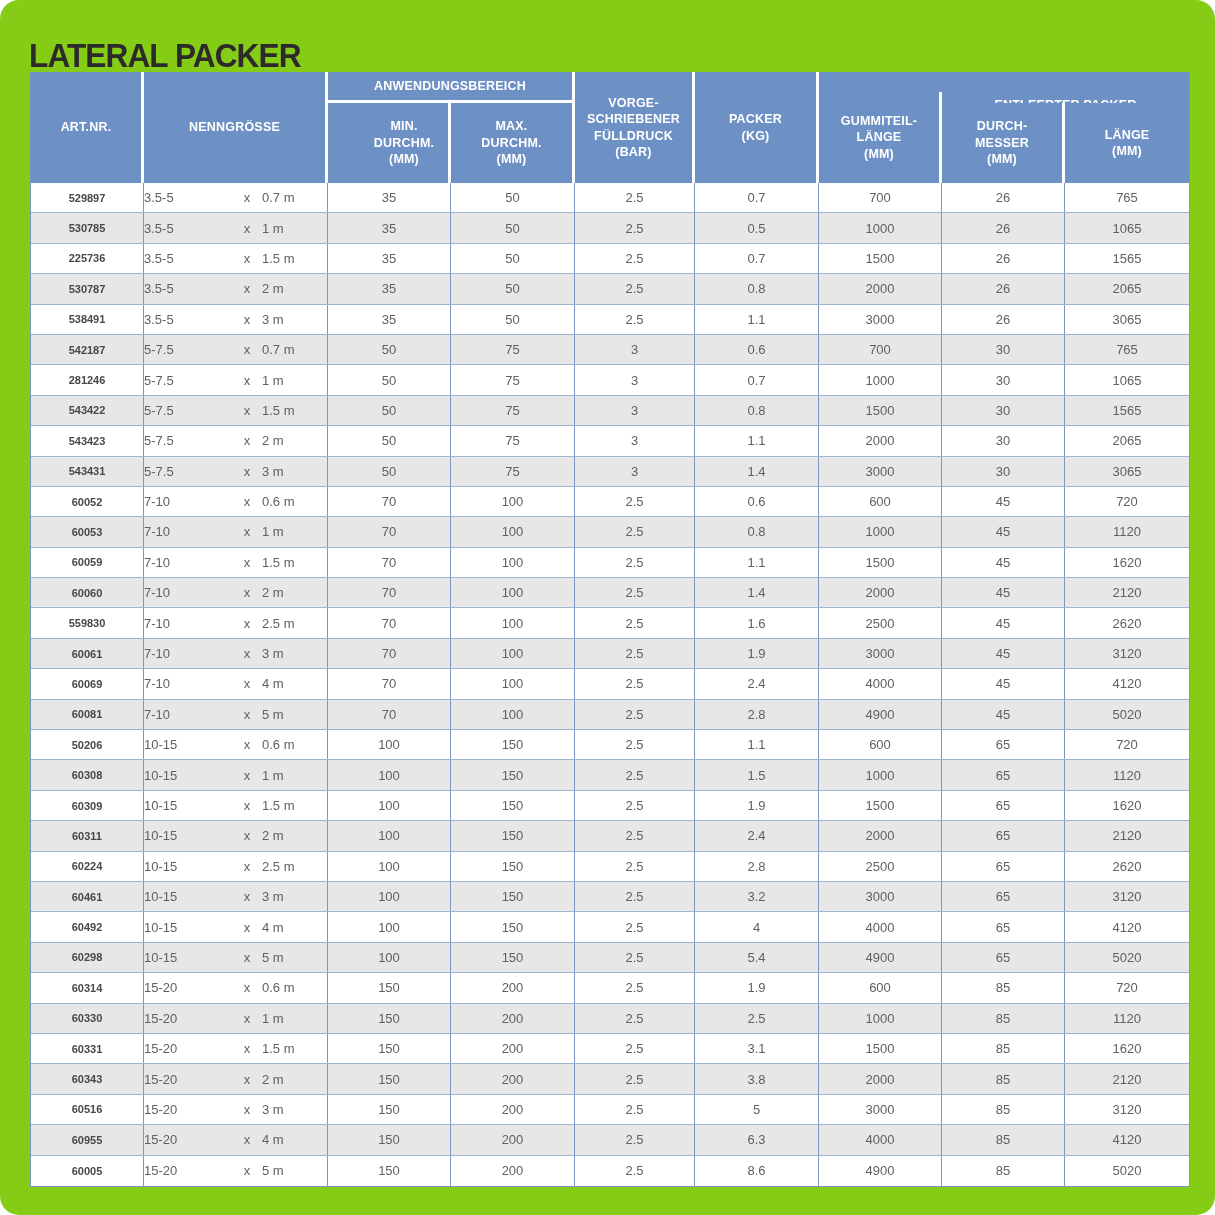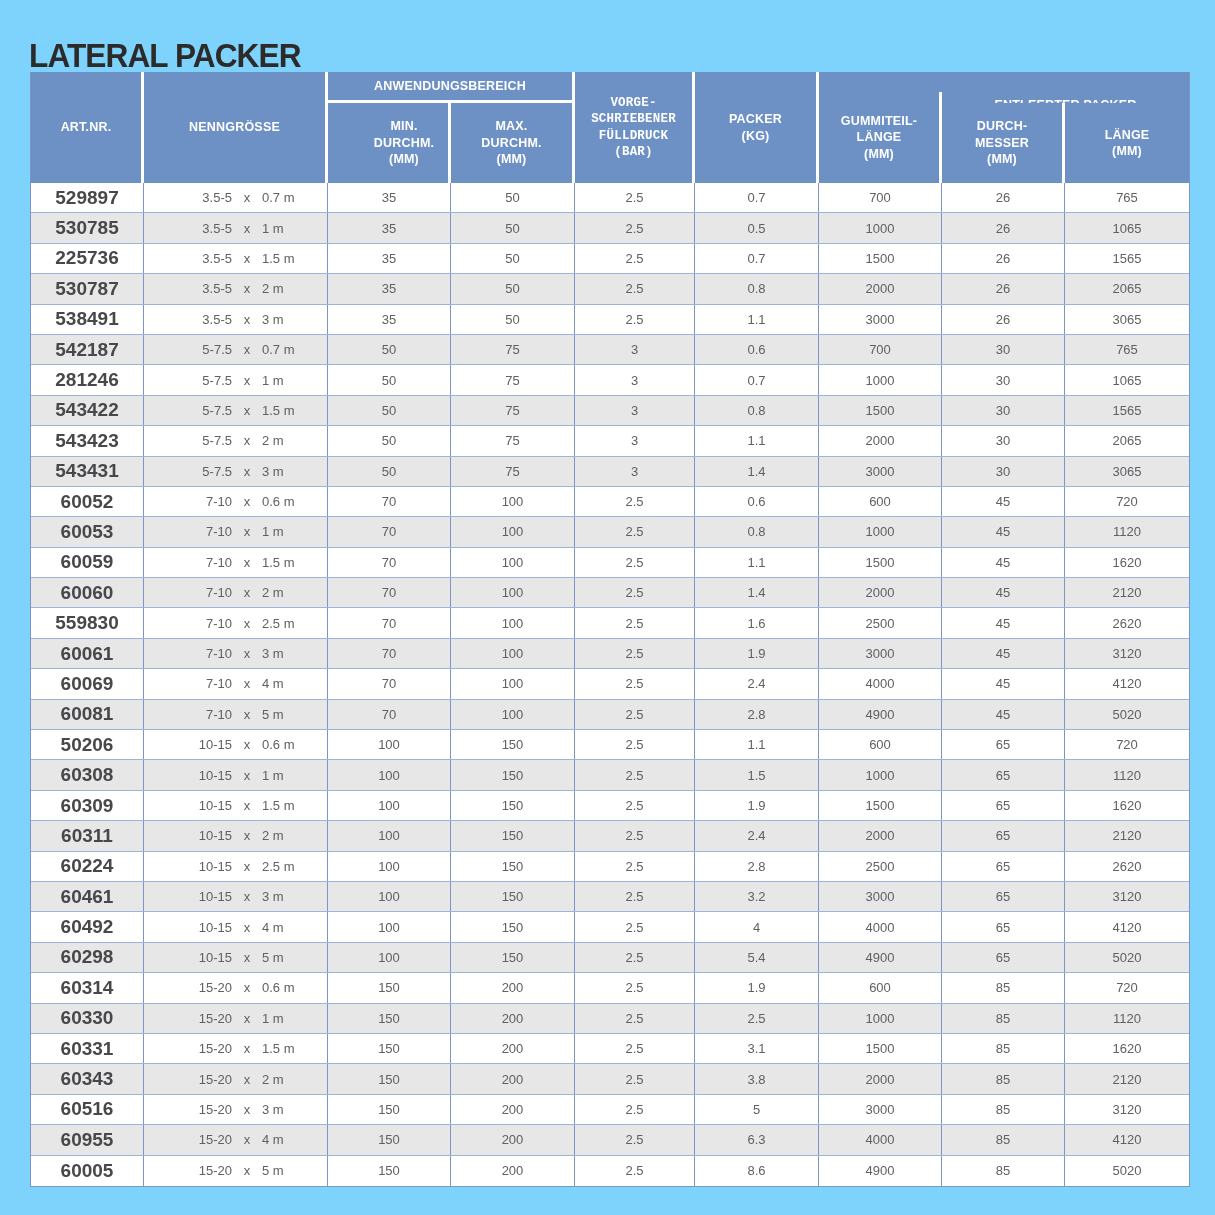--- a/index.html
+++ b/index.html
@@ -1,21 +1,21 @@
 <!DOCTYPE html>
 <html><head>
 <meta charset="utf-8">
 <style>
   html,body{margin:0;padding:0;background:#ffffff;}
   body{
     width:1215px;height:1215px;overflow:hidden;
     font-family:"Liberation Sans", sans-serif;
     -webkit-font-smoothing:antialiased;
   }
-  .page{position:relative;width:1215px;height:1215px;background:#7dd3fc;}
+  .page{position:relative;width:1215px;height:1215px;background:#84cc16;border-radius:19px;}
 
   
   .title{
     margin:0;
     position:absolute;left:29px;top:36px;
     font-size:34px;font-weight:bold;color:#2d2b29;
     letter-spacing:-1px;
     transform:scaleX(.93);transform-origin:left center;
     white-space:nowrap;
   }
@@ -46,21 +46,21 @@
     text-align:center;white-space:pre-line;
     box-sizing:border-box;letter-spacing:.2px;
   }
   .sep-r{border-right:3px solid #ffffff;}
   .sep-b{border-bottom:3px solid #ffffff;}
   .h-art  {grid-column:1;grid-row:1/3;}
   .h-nenn {grid-column:2;grid-row:1/3;}
   .h-anw  {grid-column:3/5;grid-row:1;}
   .h-min  {grid-column:3;grid-row:2;margin-left:32px;}
   .h-max  {grid-column:4;grid-row:2;}
-  .h-druck{grid-column:5;grid-row:1/3;font-family:Liberation Mono, monospace;}
+  .h-druck{grid-column:5;grid-row:1/3;}
   .h-gew  {grid-column:6;grid-row:1/3;}
   .h-gummi{grid-column:7;grid-row:1/3;margin-top:20px;}
   .h-ent  {grid-column:8/10;grid-row:1;margin-top:33px;}
   .h-durch{grid-column:8;grid-row:2;}
   .h-lange{grid-column:9;grid-row:2;}
 
   
   .tbody{width:1158px;}
   .tr{
     height:30.4px;
@@ -70,23 +70,23 @@
   }
   .tr:nth-child(even){background:#e7e7e8;}
   .tr:last-child{border-bottom:none;}
   .td{
     box-sizing:border-box;
     border-right:1px solid #7d94c7;
     display:flex;align-items:center;justify-content:center;
     font-size:13px;color:#606065;
   }
   .td:last-child{border-right:none;}
-  .td.art{font-weight:bold;color:#48484b;font-size:19px;}
+  .td.art{font-weight:bold;color:#48484b;font-size:11px;}
   .td.nenn{justify-content:flex-start;padding:0;}
-  .nenn .nr{display:inline-block;width:88px;text-align:right;}
+  .nenn .nr{display:inline-block;width:88px;text-align:left;}
   .nenn .nx{display:inline-block;width:30px;text-align:center;}
   .nenn .nl{flex:1;text-align:left;}
 </style>
 </head>
 <body>
 
 <div class="page">
 
   <h1 class="title">LATERAL PACKER</h1>
 

